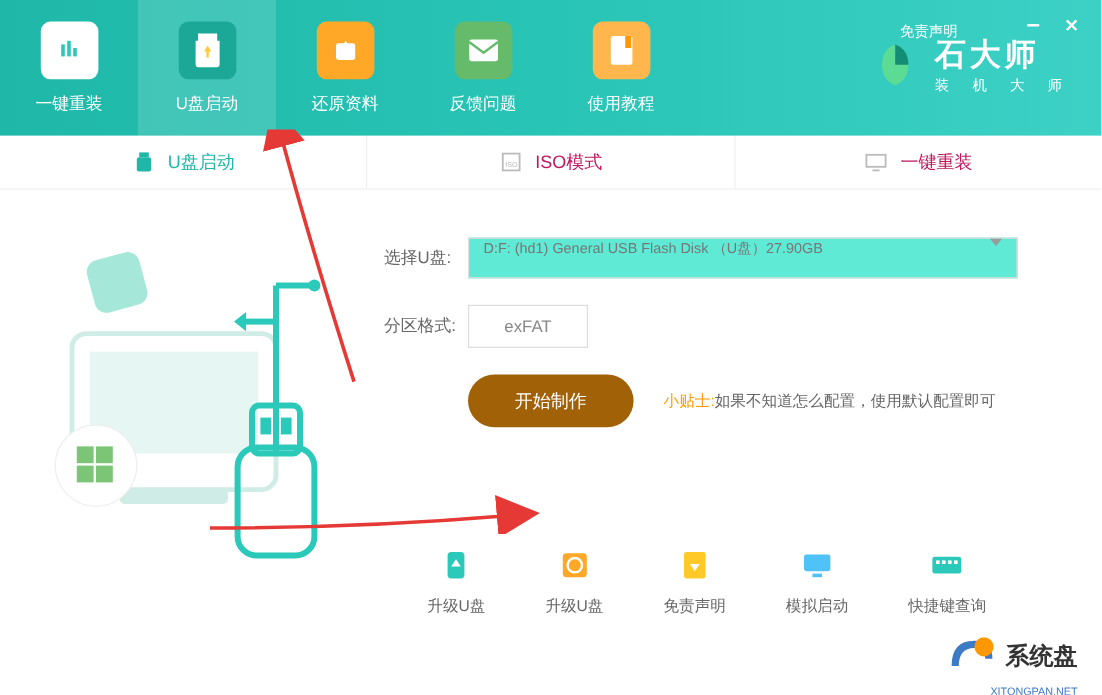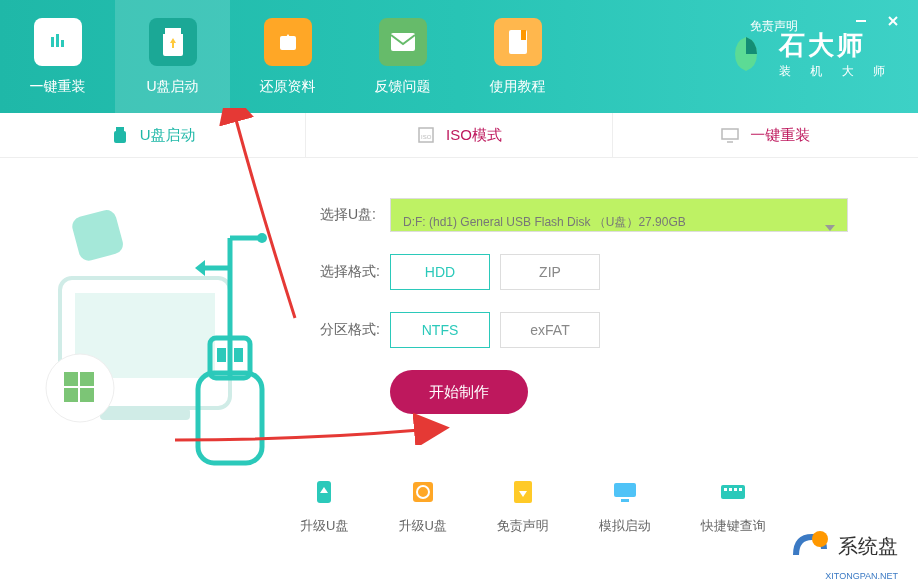--- a/index.html
+++ b/index.html
@@ -20,34 +20,34 @@
 .tabs{height:45px;display:flex;border-bottom:1px solid #eee}
 .tab{flex:1;display:flex;align-items:center;justify-content:center;gap:10px;font-size:15px;color:#be185d;cursor:pointer;border-right:1px solid #eee}
 .tab.active{color:#1fb8a8}
 .tab:last-child{border-right:none}
 .tab-icon{width:20px;height:20px}
 .main{display:flex;padding:20px 0 0 0;height:350px}
 .art{width:300px;position:relative}
 .form{flex:1;padding:20px 70px 0 20px}
 .row{display:flex;align-items:center;margin-bottom:22px}
 .label{width:70px;color:#666;font-size:14px}
-.dropdown{flex:1;height:34px;border:1px solid #ddd;background:#bef264;display:flex;align-items:flex-end;padding:0 12px;font-size:12px;color:#777;position:relative;cursor:pointer}
+.dropdown{flex:1;height:34px;border:1px solid #ddd;background:#5eead4;display:flex;align-items:flex-start;padding:0 12px;font-size:12px;color:#777;position:relative;cursor:pointer}
 .dd-arrow{position:absolute;right:12px;width:0;height:0;border-left:5px solid transparent;border-right:5px solid transparent;border-top:6px solid #999}
 .opts{display:flex;gap:10px}
 .opt{width:100px;height:36px;border:1px solid #ddd;display:flex;align-items:center;justify-content:center;font-size:14px;color:#888;cursor:pointer}
 .opt.selected{border-color:#2bc9ba;color:#2bc9ba}
-.primary-btn{width:138px;height:44px;background:#be185d;border-radius:22px;color:#fff;display:flex;align-items:center;justify-content:center;font-size:15px;cursor:pointer;border:none}
+.primary-btn{width:138px;height:44px;background:#a16207;border-radius:22px;color:#fff;display:flex;align-items:center;justify-content:center;font-size:15px;cursor:pointer;border:none}
 .tip{margin-left:25px;font-size:13px}
 .tip-label{color:#f90}
 .tip-text{color:#666}
-.bottom{display:flex;justify-content:flex-start;gap:50px;padding:10px 0;position:absolute;bottom:34px;left:300px;right:40px}
+.bottom{display:flex;justify-content:center;gap:50px;padding:10px 0;position:absolute;bottom:55px;left:300px;right:40px}
 .btool{display:flex;flex-direction:column;align-items:center;gap:10px;cursor:pointer;font-size:13px;color:#666}
 .btool-icon{width:30px;height:30px}
 .watermark{position:absolute;bottom:12px;right:20px;display:flex;align-items:center;gap:8px}
-.watermark-txt{font-size:20px;font-weight:normal;color:#333}
+.watermark-txt{font-size:20px;font-weight:bold;color:#333}
 .watermark-sub{position:absolute;bottom:-2px;right:20px;font-size:9px;color:#3b7ac4}
 .arrow1{position:absolute;top:108px;left:140px;pointer-events:none}
 .arrow2{position:absolute;top:285px;left:170px;pointer-events:none}
 </style>
 </head>
 <body>
 
 <div class="header">
   <span class="disclaimer">免责声明</span>
   <div class="winbtns">
@@ -175,36 +175,31 @@
 
   <div class="form">
     <div class="row">
       <span class="label">选择U盘:</span>
       <div class="dropdown">
         <span>D:F: (hd1) General USB Flash Disk （U盘）27.90GB</span>
         <div class="dd-arrow"></div>
       </div>
     </div>
     <div class="row">
-      <span class="label">选择格式:</span>
-      <div class="opts">
-        <div class="opt selected">HDD</div>
-        <div class="opt">ZIP</div>
-      </div>
-    </div>
-    <div class="row">
       <span class="label">分区格式:</span>
       <div class="opts">
-        <div class="opt selected">NTFS</div>
         <div class="opt">exFAT</div>
       </div>
     </div>
     <div class="row" style="margin-top:12px">
       <span class="label"></span>
       <button class="primary-btn">开始制作</button>
+      <span class="tip">
+        <span class="tip-label">小贴士:</span><span class="tip-text">如果不知道怎么配置，使用默认配置即可</span>
+      </span>
     </div>
   </div>
 </div>
 
 <div class="bottom">
   <div class="btool">
     <svg class="btool-icon" viewBox="0 0 30 30">
         <rect x="8" y="4" width="14" height="22" fill="#2bc9ba" rx="3"></rect>
         <path d="M15 10 L11 16 L19 16 Z" fill="#fff"></path>
       </svg>

